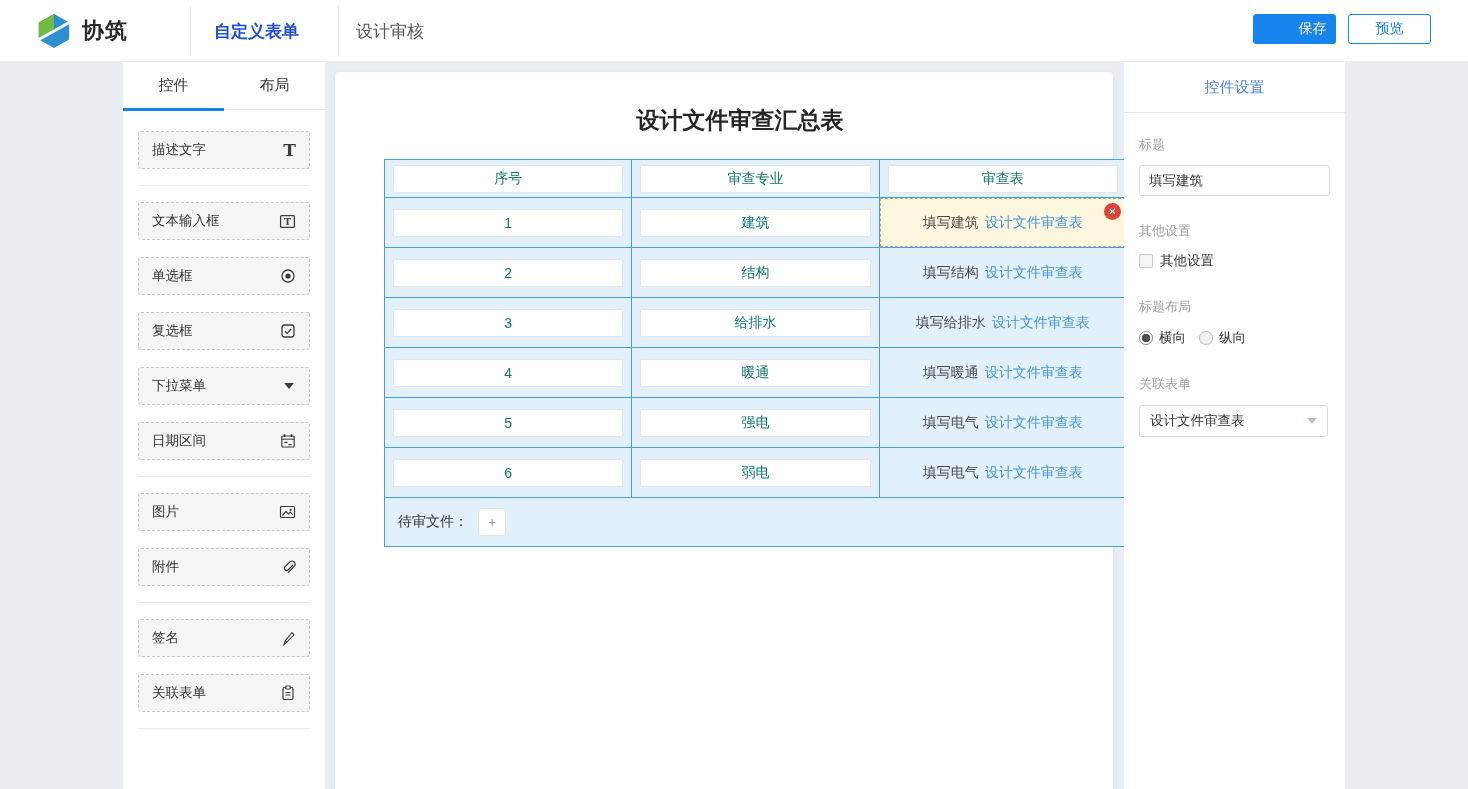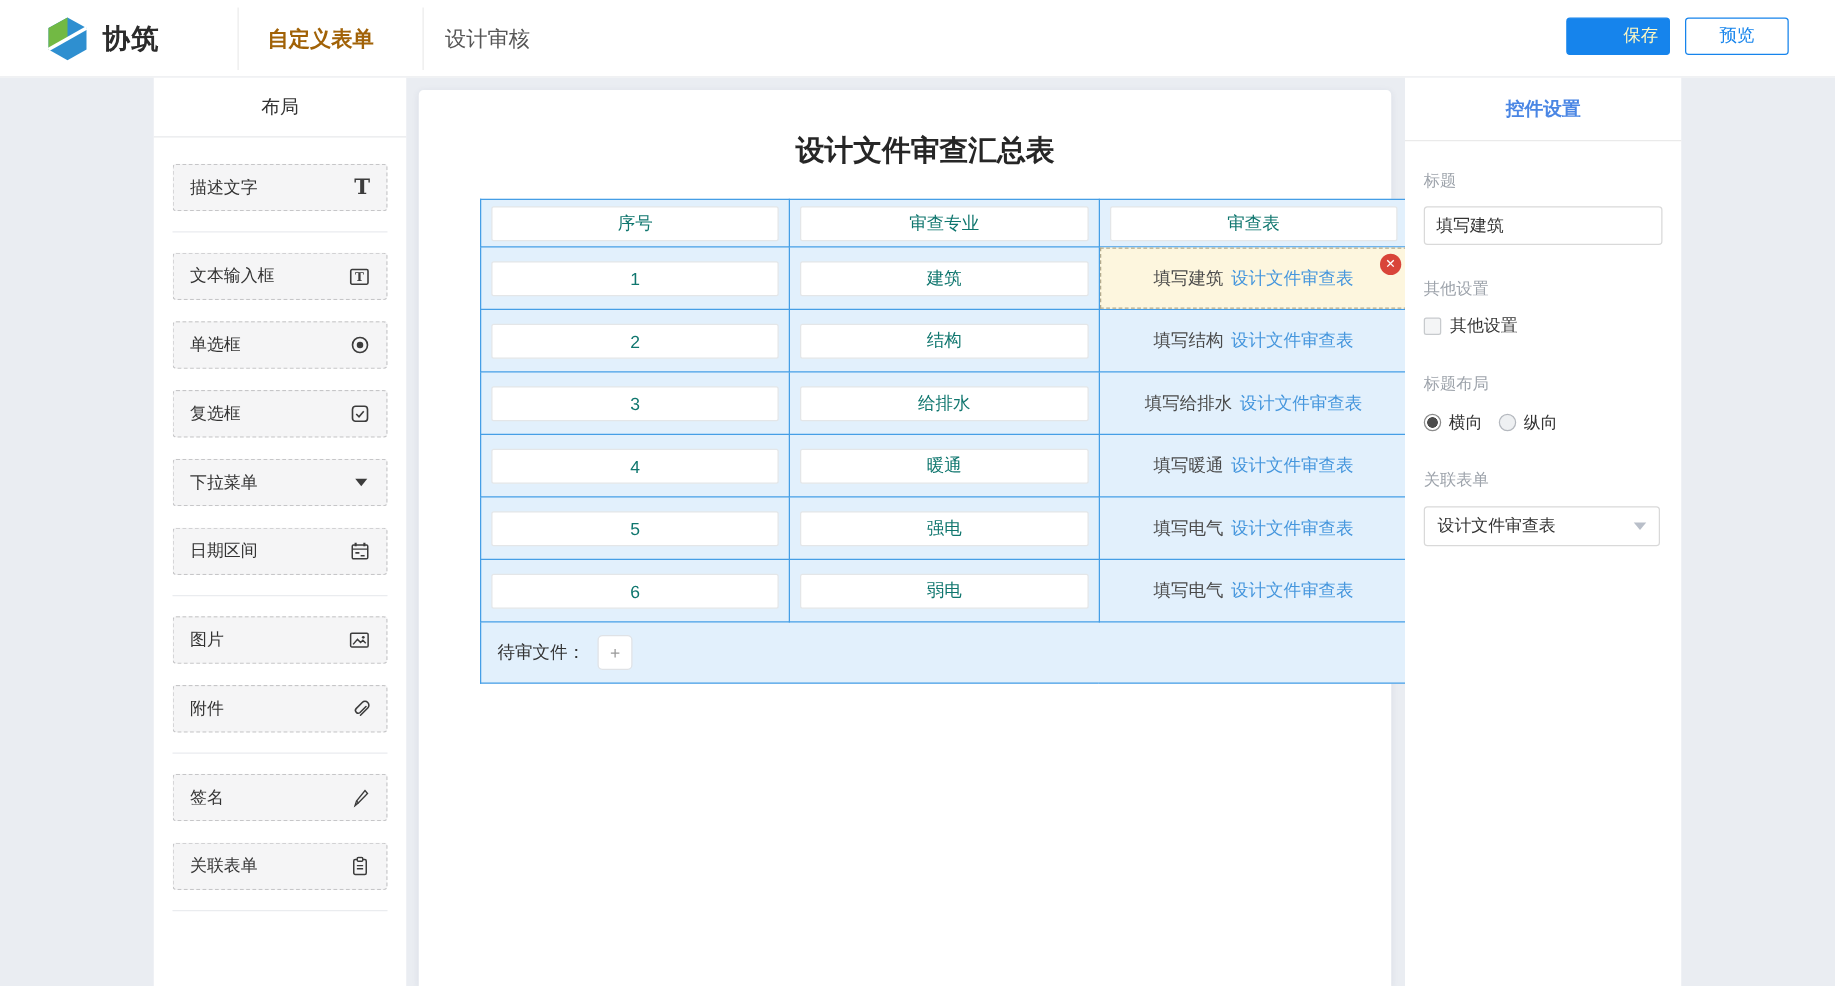--- a/index.html
+++ b/index.html
@@ -6,21 +6,21 @@
   html,body { width:1468px; height:789px; overflow:hidden; }
   body { background:#eaedf2; font-family:"Liberation Sans","DejaVu Sans",sans-serif; color:#333; position:relative; }
 
   
   .header { position:absolute; left:0; top:0; width:1468px; height:62px; background:#fff; border-bottom:1px solid #ebedf0; z-index:5; }
   .logo { position:absolute; left:34px; top:12px; display:flex; align-items:center; gap:8px; }
   .logo-text { font-size:22px; font-weight:bold; color:#2b2b2b; letter-spacing:1px; }
   .hdr-sep { position:absolute; top:6px; width:1px; height:50px; background:#ececec; }
   .hdr-sep.s1 { left:190px; } .hdr-sep.s2 { left:338px; }
   .nav-item { position:absolute; top:0; height:62px; display:flex; align-items:center; font-size:17px; cursor:pointer; }
-  .nav-item.active { left:214px; font-weight:bold; color:#a16207; }
+  .nav-item.active { left:214px; font-weight:bold; color:#1d4ed8; }
   .nav-item.plain  { left:356px; color:#555; }
   .btn { position:absolute; top:14px; width:83px; height:30px; border-radius:3px; font-size:14px; display:flex; align-items:center; justify-content:center; cursor:pointer; }
   .btn-save { left:1253px; background:#1684ec; color:#fef9c3; border:1px solid #1684ec;padding-left:36px; }
   .btn-preview { left:1348px; background:#fff; color:#1684ec; border:1px solid #1684ec; }
 
   
   .sidebar { position:absolute; left:123px; top:62px; width:202px; height:727px; background:#fff; }
   .tabbar { position:relative; height:48px; border-bottom:1px solid #e7e9ec; display:flex; }
   .tab { flex:1; display:flex; align-items:center; justify-content:center; font-size:15px; color:#333; cursor:pointer; position:relative; }
   .tab.active::after { content:""; position:absolute; left:0; right:0; bottom:-2px; height:3px; background:#1684ec; }
@@ -42,21 +42,21 @@
   .form-link { color:#4596dd; margin-left:6px; cursor:pointer; }
   td.selected { position:relative; }
   .sel-wrap { position:absolute; inset:0; background:#fdf6de; border:1px dashed #b3aa8d; display:flex; align-items:center; justify-content:center; font-size:14px; cursor:pointer; }
   .del-badge { position:absolute; top:4px; right:4px; width:17px; height:17px; border-radius:50%; background:#d9453a; color:#fff; font-size:10px; font-weight:bold; line-height:17px; text-align:center; cursor:pointer; }
   .tfoot-cell { text-align:left; }
   .tfoot-inner { display:flex; align-items:center; padding-left:13px; font-size:14px; color:#333; }
   .plus-btn { width:28px; height:28px; margin-left:10px; background:#fff; border:1px solid #dfe2e6; border-radius:4px; color:#9a9a9a; font-size:14px; display:flex; align-items:center; justify-content:center; cursor:pointer; }
 
   
   .settings { position:absolute; left:1124px; top:62px; width:221px; height:727px; background:#fff; }
-  .panel-title { color:#4a86e4; font-size:15px; text-align:center; padding:16px 0 15px; border-bottom:1px solid #eaeaea;font-weight:bold; }
+  .panel-title { color:#4a86e4; font-size:15px; text-align:center; padding:16px 0 15px; border-bottom:1px solid #eaeaea; }
   .sec { padding:0 15px; }
   .plabel { color:#9da3ab; font-size:13px; }
   .mt-std { margin-top:23px; }
   .title-input { margin-top:11px; width:100%; height:31px; border:1px solid #d9d9d9; border-radius:3px; padding:0 9px; font-size:13.5px; color:#333; font-family:inherit; background:#fff; }
   .cb-row { margin-top:12px; display:flex; align-items:center; font-size:13.5px; color:#333; cursor:pointer; }
   .cb-box { width:14px; height:14px; border:1px solid #c7cacd; border-radius:2px; background:#f4f5f6; margin-right:7px; }
   .radio-row { margin-top:13px; display:flex; align-items:center; font-size:13.5px; color:#333; }
   .radio { width:14px; height:14px; border-radius:50%; margin-right:6px; cursor:pointer; }
   .radio.on { border:1px solid #8b8b8b; background:radial-gradient(circle, #4d4d4d 0 4px, #fff 4.5px); }
   .radio.off { border:1px solid #b5b9bf; background:#eef0f2; margin-left:13px; }
@@ -80,20 +80,21 @@
   <div class="hdr-sep s1"></div>
   <div class="nav-item active">自定义表单</div>
   <div class="hdr-sep s2"></div>
   <div class="nav-item plain">设计审核</div>
   <div class="btn btn-save">保存</div>
   <div class="btn btn-preview">预览</div>
 </div>
 
 <div class="sidebar">
   <div class="tabbar">
+    <div class="tab active">控件</div>
     <div class="tab">布局</div>
   </div>
   <div class="widget-list">
       <div class="widget-item">
         <span>描述文字</span>
         <span class="widget-icon">
           <span style="font-family:'DejaVu Serif',serif;font-weight:bold;font-size:17px;line-height:1">T</span>
         </span>
       </div>
       <div class="group-sep"></div>

